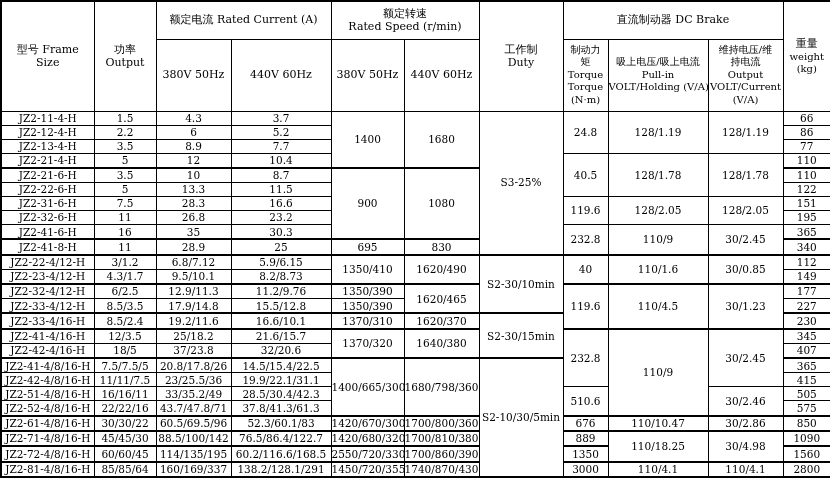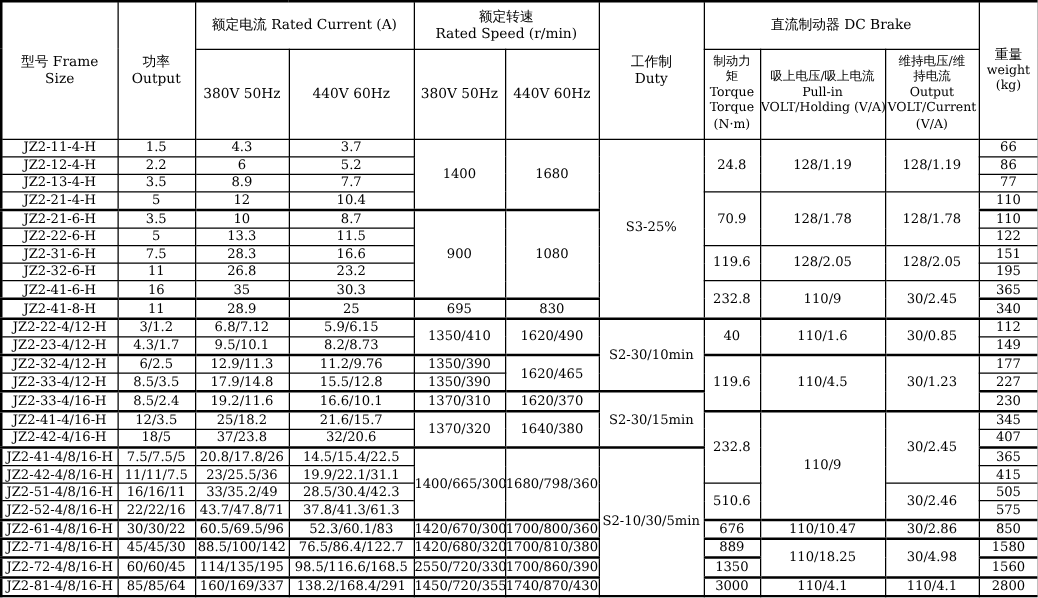--- a/index.html
+++ b/index.html
@@ -108,21 +108,21 @@
         <td>3.5</td>
         <td>8.9</td>
         <td>7.7</td>
         <td>77</td>
       </tr>
       <tr>
         <td>JZ2-21-4-H</td>
         <td>5</td>
         <td>12</td>
         <td>10.4</td>
-        <td rowspan="3">70.9</td>
+        <td rowspan="3">40.5</td>
         <td rowspan="3">128/1.78</td>
         <td rowspan="3">128/1.78</td>
         <td>110</td>
       </tr>
       <tr class="grp">
         <td>JZ2-21-6-H</td>
         <td>3.5</td>
         <td>10</td>
         <td>8.7</td>
         <td rowspan="5">900</td>
@@ -289,37 +289,37 @@
       <tr class="grp">
         <td>JZ2-71-4/8/16-H</td>
         <td>45/45/30</td>
         <td>88.5/100/142</td>
         <td>76.5/86.4/122.7</td>
         <td>1420/680/320</td>
         <td>1700/810/380</td>
         <td>889</td>
         <td rowspan="2">110/18.25</td>
         <td rowspan="2">30/4.98</td>
-        <td>1580</td>
+        <td>1090</td>
       </tr>
       <tr class="grp">
         <td>JZ2-72-4/8/16-H</td>
         <td>60/60/45</td>
         <td>114/135/195</td>
-        <td>98.5/116.6/168.5</td>
+        <td>60.2/116.6/168.5</td>
         <td>2550/720/330</td>
         <td>1700/860/390</td>
         <td>1350</td>
         <td>1560</td>
       </tr>
       <tr class="grp">
         <td>JZ2-81-4/8/16-H</td>
         <td>85/85/64</td>
         <td>160/169/337</td>
-        <td>138.2/168.4/291</td>
+        <td>138.2/128.1/291</td>
         <td>1450/720/355</td>
         <td>1740/870/430</td>
         <td>3000</td>
         <td>110/4.1</td>
         <td>110/4.1</td>
         <td>2800</td>
       </tr>
     </tbody>
 </table>
 

